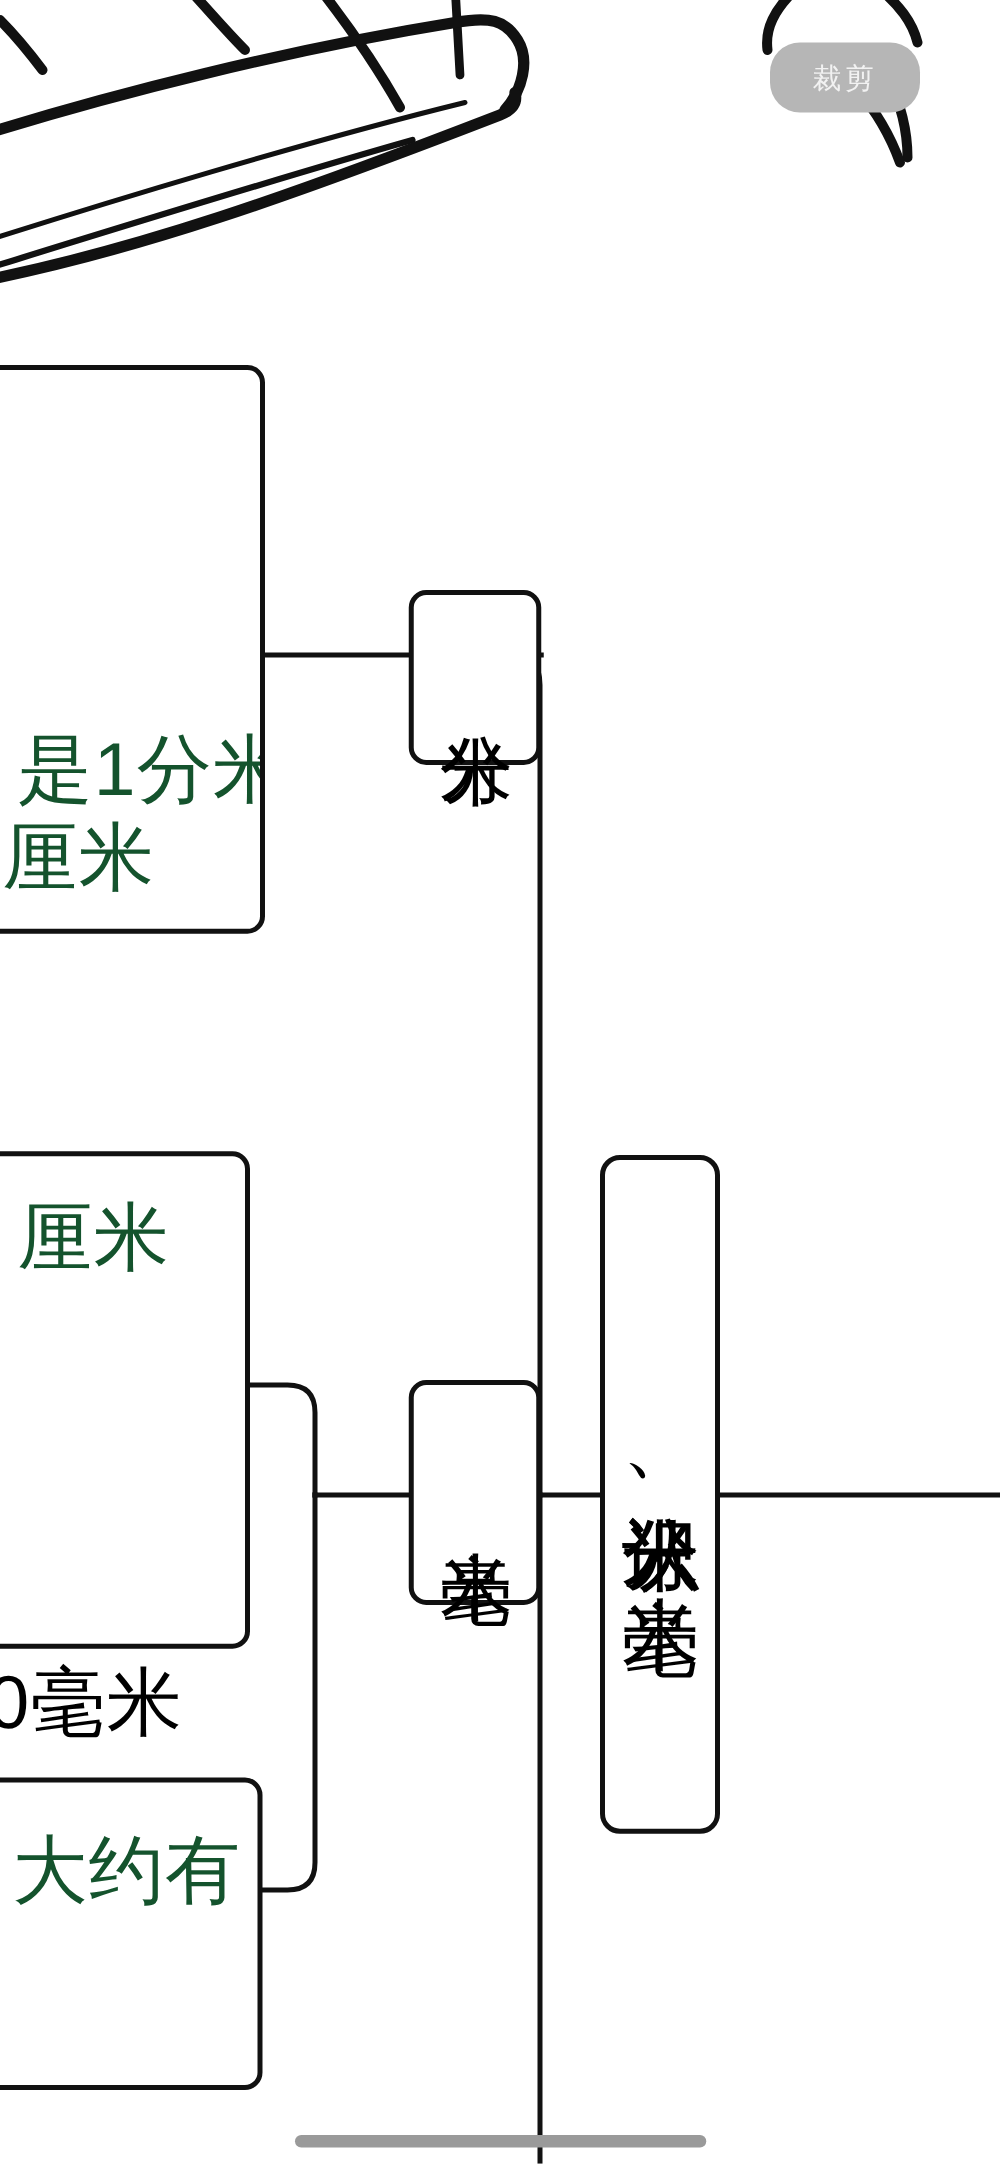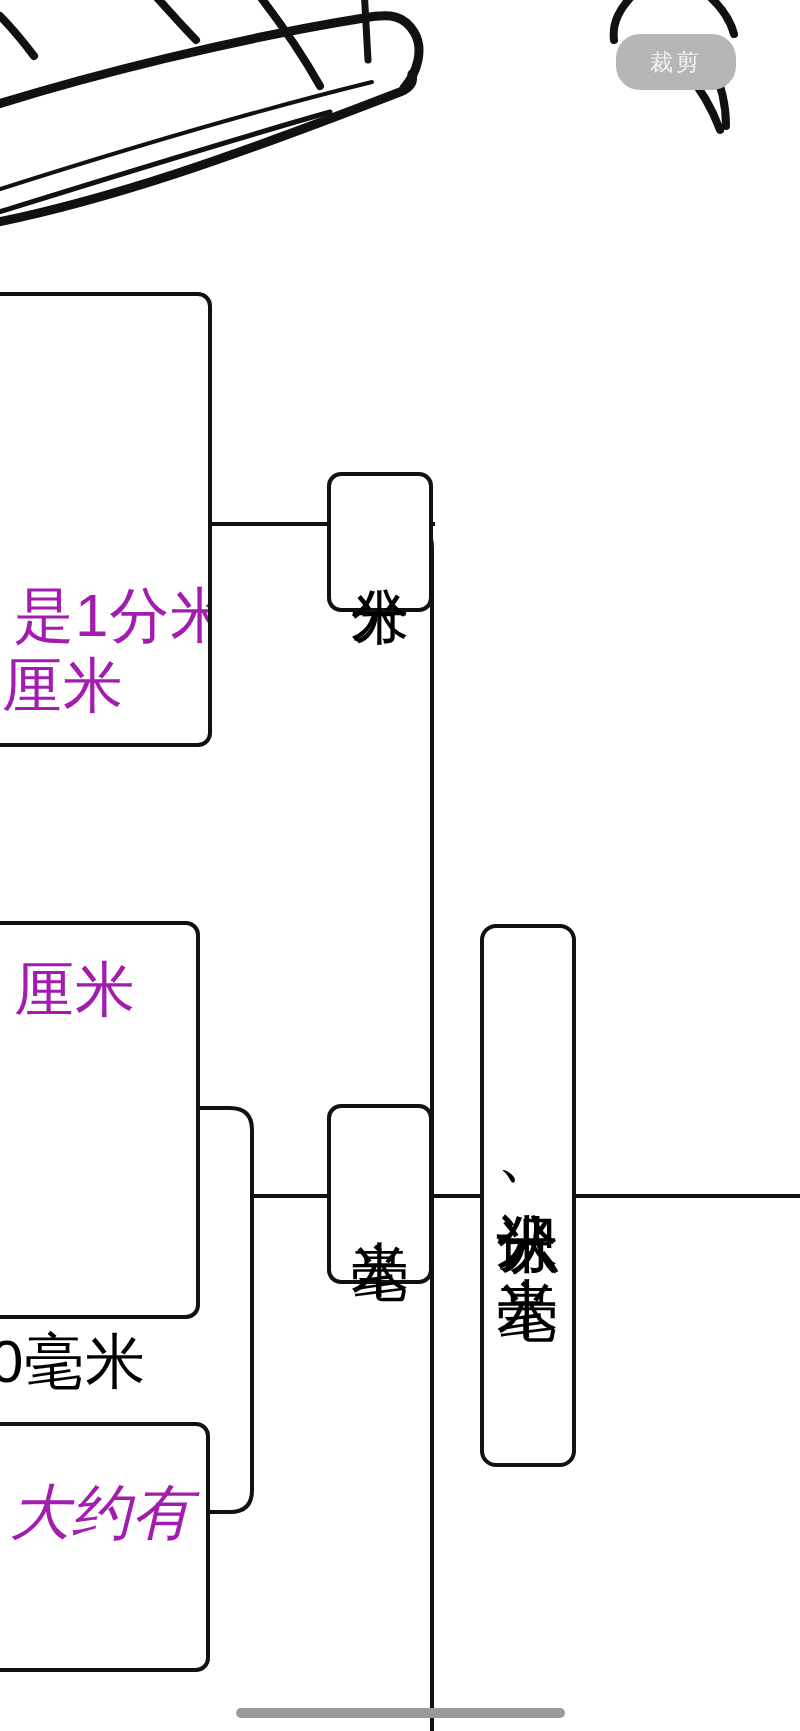--- a/index.html
+++ b/index.html
@@ -102,28 +102,28 @@
     left: -120px;
     top: 1422px;
     width: 330px;
     height: 250px;
   }
 
   .leaf-text {
     position: absolute;
     font-size: 60px;
     line-height: 1.18;
-    color: #a21caf;
+    color: #14532d;
     white-space: nowrap;
     letter-spacing: 1px;
   }
   #finger-line1 { left: 130px; top: 285px; }
   #finger-line2 { left: 118px; top: 355px; }
   #ruler-title  { left: 130px; top: 30px; }
-  #about-line1  { left: 126px; top: 52px; font-style: italic; }
+  #about-line1  { left: 126px; top: 36px; }
 
   .leaf-caption {
     position: absolute;
     font-size: 60px;
     color: #000000;
     white-space: nowrap;
     letter-spacing: 1px;
   }
   #mm-caption { left: -10px; top: 1322px; }
 

